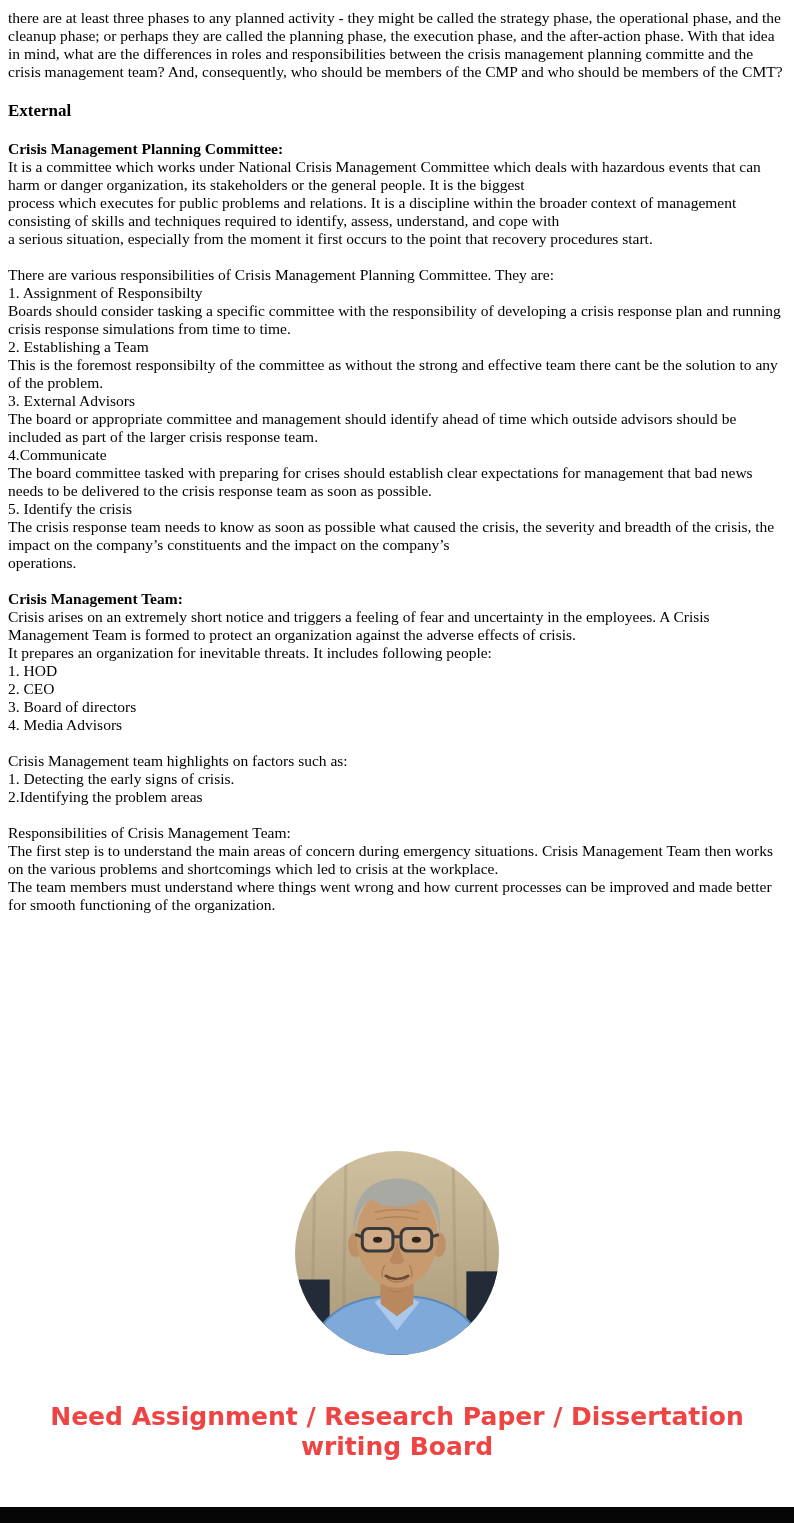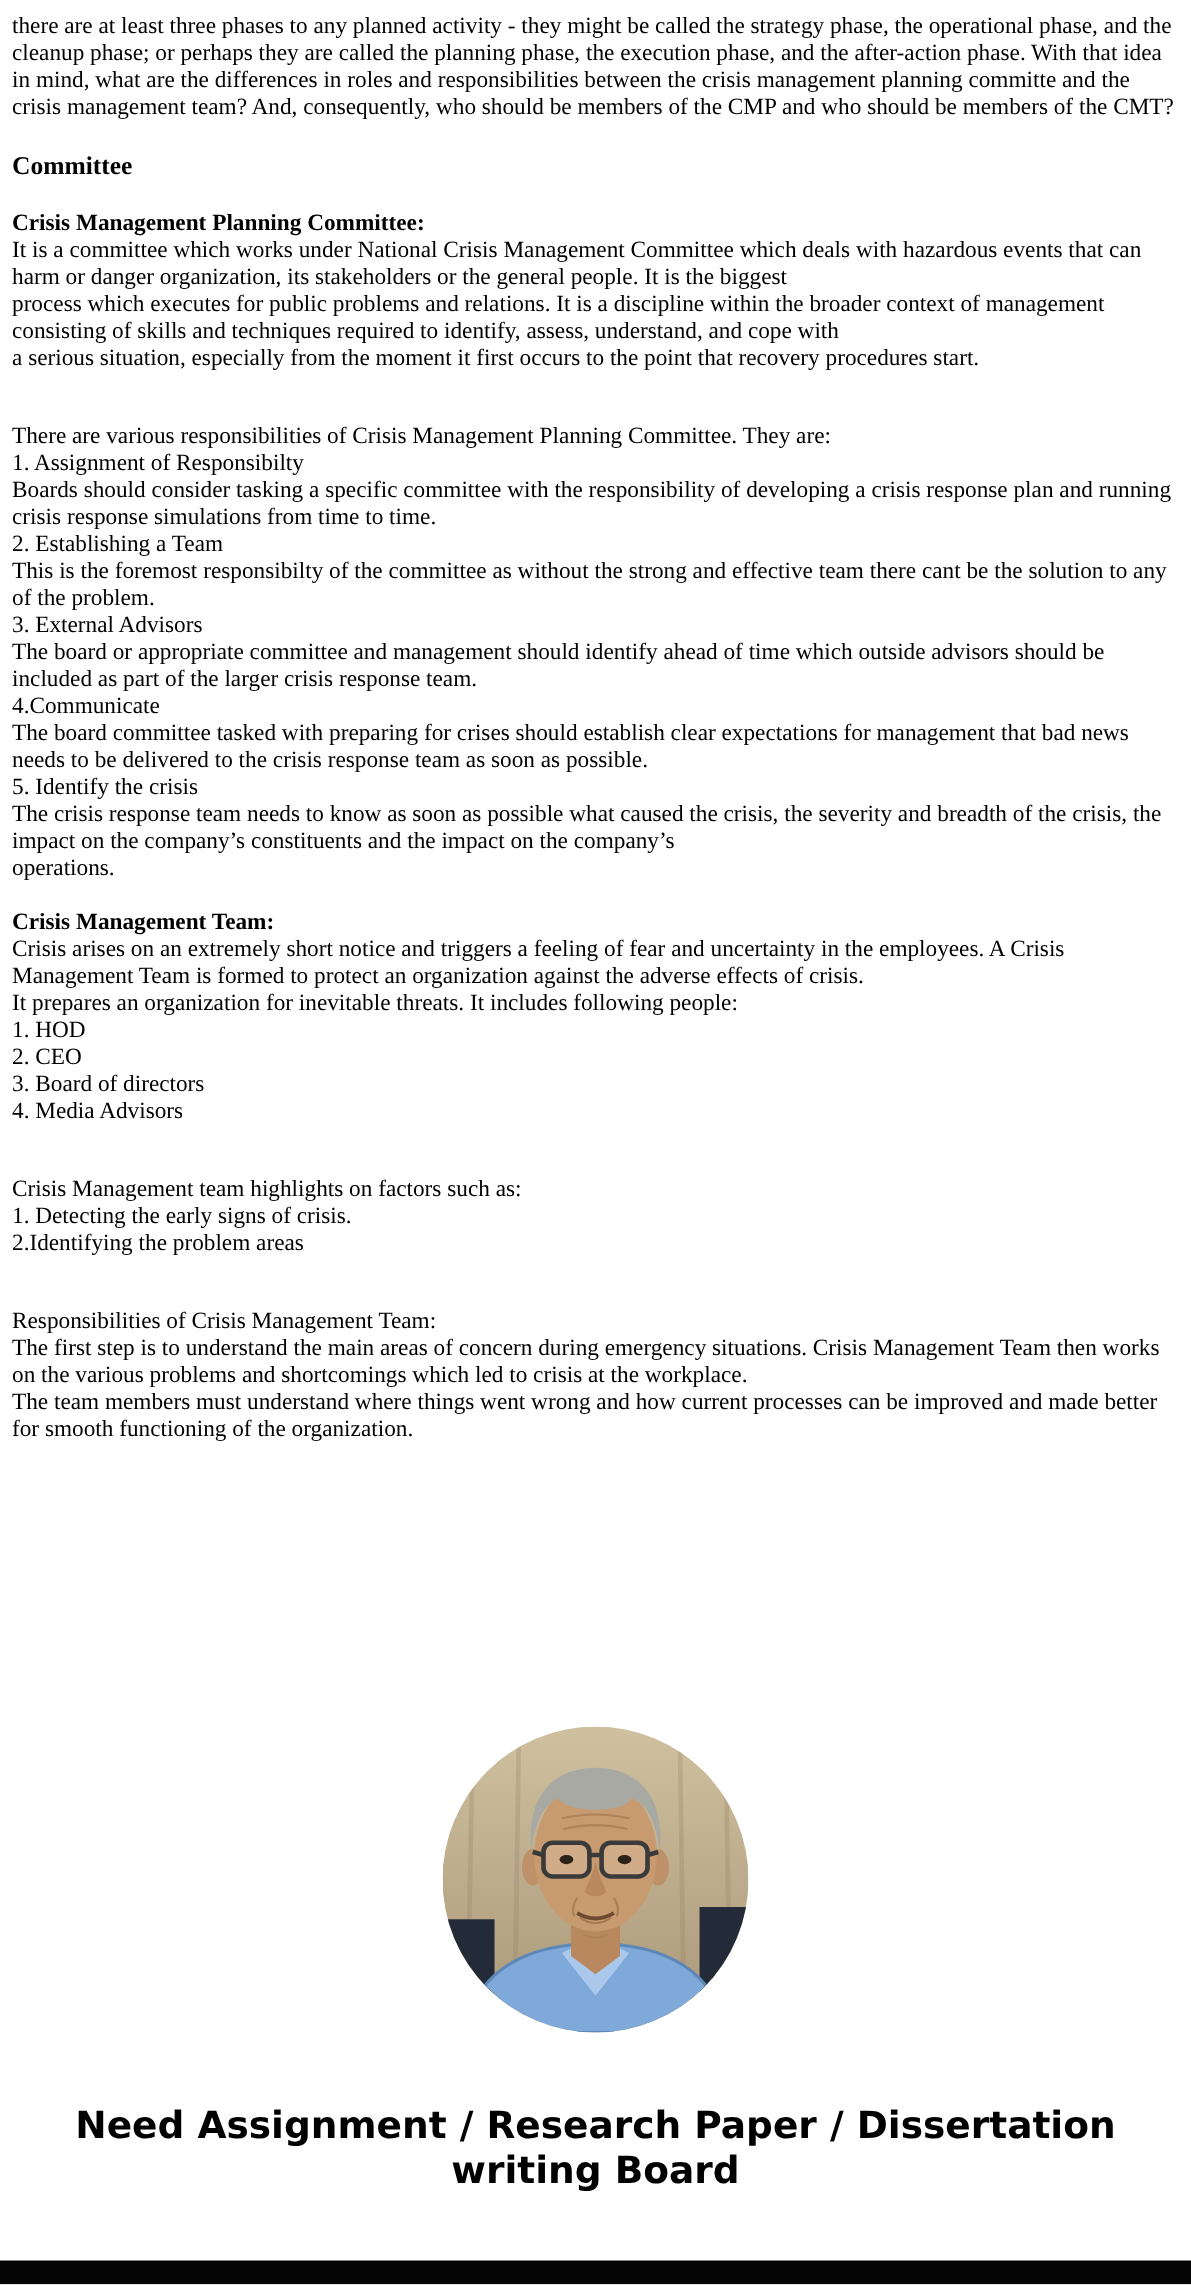--- a/index.html
+++ b/index.html
@@ -19,21 +19,21 @@
   }
   .doc-text {
     padding: 9px 9px 0 8px;
     font-size: 15.5px;
     line-height: 18px;
   }
   .para {
     margin: 0;
     white-space: pre-line;
   }
-  .spaced { margin-top: 34px; }
+  .spaced { margin-top: 18px; }
   .bold-line {
     margin: 18px 0 0 0;
     font-weight: bold;
     white-space: pre-line;
   }
   .solution-heading {
     font-size: 17px;
     font-weight: bold;
     margin: 21px 0 20px 0;
   }
@@ -50,40 +50,40 @@
   .footer {
     position: absolute;
     top: 1402px;
     left: 0;
     width: 100%;
     text-align: center;
     font-family: "DejaVu Sans", sans-serif;
     font-weight: bold;
     font-size: 25px;
     line-height: 30px;
-    color: #000000;
+    color: #ef4444;
   }
   .bottom-bar {
     position: absolute;
     left: 0;
     bottom: 0;
     width: 100%;
     height: 16px;
     background: #050505;
   }
 </style>
 </head>
 <body>
 
 <div class="page">
 
   <div class="doc-text">
     <p class="para">there are at least three phases to any planned activity - they might be called the strategy phase, the operational phase, and the cleanup phase; or perhaps they are called the planning phase, the execution phase, and the after-action phase. With that idea in mind, what are the differences in roles and responsibilities between the crisis management planning committe and the crisis management team? And, consequently, who should be members of the CMP and who should be members of the CMT?</p>
 
-    <h2 class="solution-heading">Committee</h2>
+    <h2 class="solution-heading">External</h2>
 
     <p class="bold-line" style="margin-top:0;font-family:Liberation Serif, serif;">Crisis Management Planning Committee:</p>
     <p class="para">It is a committee which works under National Crisis Management Committee which deals with hazardous events that can harm or danger organization, its stakeholders or the general people. It is the biggest
 process which executes for public problems and relations. It is a discipline within the broader context of management consisting of skills and techniques required to identify, assess, understand, and cope with
 a serious situation, especially from the moment it first occurs to the point that recovery procedures start.</p>
 
     <p class="para spaced">There are various responsibilities of Crisis Management Planning Committee. They are:
 1. Assignment of Responsibilty
 Boards should consider tasking a specific committee with the responsibility of developing a crisis response plan and running crisis response simulations from time to time.
 2. Establishing a Team

